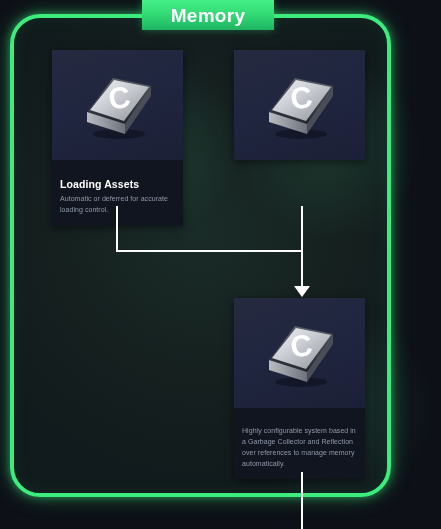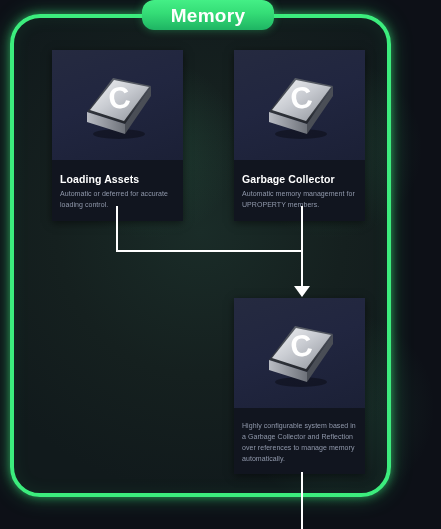--- a/index.html
+++ b/index.html
@@ -47,21 +47,21 @@
   #glow-c { left: 222px; top: 290px; width: 200px; height: 200px;
             background: radial-gradient(circle, rgba(80,210,140,0.13) 0%, rgba(80,210,140,0) 70%); }
 
   
   #group-title-badge {
     position: absolute;
     left: 142px;
     top: 0px;
     width: 132px;
     height: 30px;
-    border-radius: 12px;
+    border-radius: 0;
     background: linear-gradient(180deg, #44ef86 0%, #34dc76 45%, #1eb463 100%);
     display: flex;
     align-items: center;
     justify-content: center;
     z-index: 6;
     box-shadow: 0 0 8px rgba(60,237,125,0.35);
   }
   #group-title-badge .label {
     color: #ffffff;
     font-size: 19px;
@@ -85,21 +85,22 @@
 
   .card-icon-area {
     height: 110px;
     background: linear-gradient(160deg, #252a40 0%, #212640 45%, #1b2036 100%);
     display: flex;
     align-items: center;
     justify-content: center;
   }
   .card-body {
     background: #11151f;
-    padding: 13px 8px 10px 8px;
+    padding: 7px 8px 10px 8px;
+    margin-top: 11px;
   }
   .card-title {
     color: #ffffff;
     font-size: 10.5px;
     font-weight: bold;
     letter-spacing: 0.1px;
     margin: 0 0 4px 0;
     line-height: 1.15;
   }
   .card-desc {
@@ -192,24 +193,20 @@
   <div class="card-icon-area">
     <svg class="book-icon" width="78" height="82" viewBox="0 0 78 82">
       <ellipse cx="40" cy="70" rx="26" ry="5" fill="#000" opacity="0.35"></ellipse>
       <path d="M8 48 L34 14 L72 22 L46 60 Z" fill="url(#gspine1)"></path>
       <path d="M8 48 L8 58 L46 70 L46 60 Z" fill="url(#gpage1)"></path>
       <path d="M46 60 L46 70 L72 32 L72 22 Z" fill="#4a4e56"></path>
       <path d="M11 46 L35 16 L70 23 L45 57 Z" fill="url(#gcov1)"></path>
       <text x="42" y="44" font-family="'Liberation Sans', sans-serif" font-size="30" font-weight="bold" fill="#ffffff" text-anchor="middle" transform="rotate(-9 42 44)">C</text>
     </svg>
   </div>
-  <div class="card-body">
-    <div class="card-title">Garbage Collector</div>
-    <div class="card-desc">Automatic memory management for UPROPERTY members.</div>
-  </div>
 </div>
 
 <div class="card" id="card-memory-management">
   <div class="card-icon-area">
     <svg class="book-icon" width="78" height="82" viewBox="0 0 78 82">
       <ellipse cx="40" cy="70" rx="26" ry="5" fill="#000" opacity="0.35"></ellipse>
       <path d="M8 48 L34 14 L72 22 L46 60 Z" fill="url(#gspine1)"></path>
       <path d="M8 48 L8 58 L46 70 L46 60 Z" fill="url(#gpage1)"></path>
       <path d="M46 60 L46 70 L72 32 L72 22 Z" fill="#4a4e56"></path>
       <path d="M11 46 L35 16 L70 23 L45 57 Z" fill="url(#gcov1)"></path>

